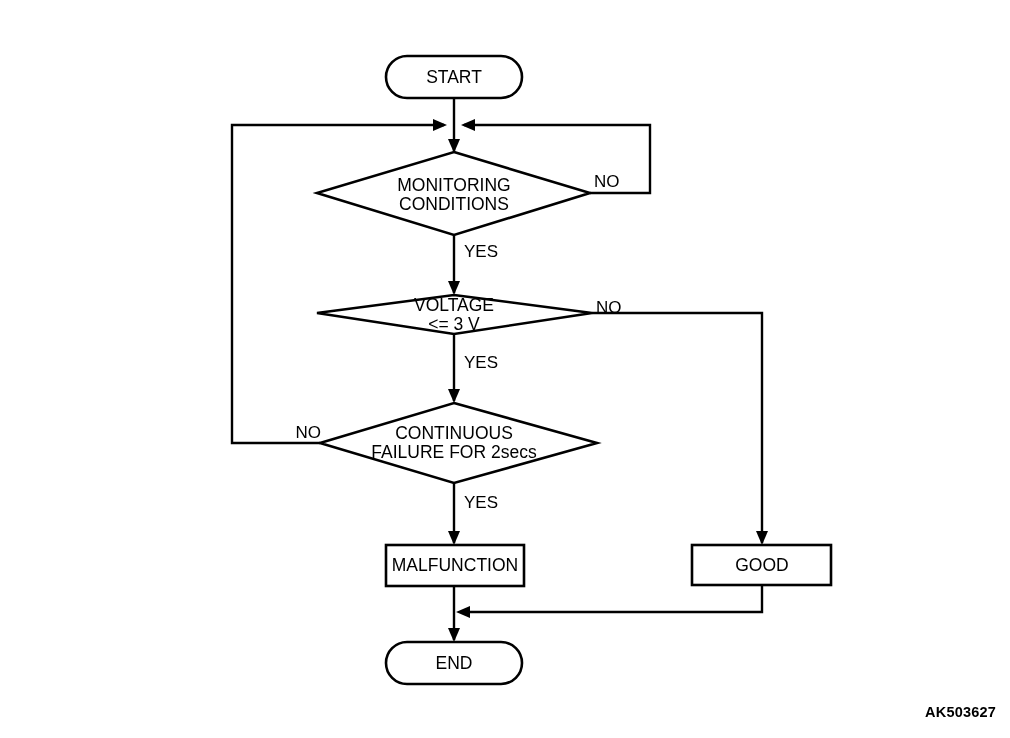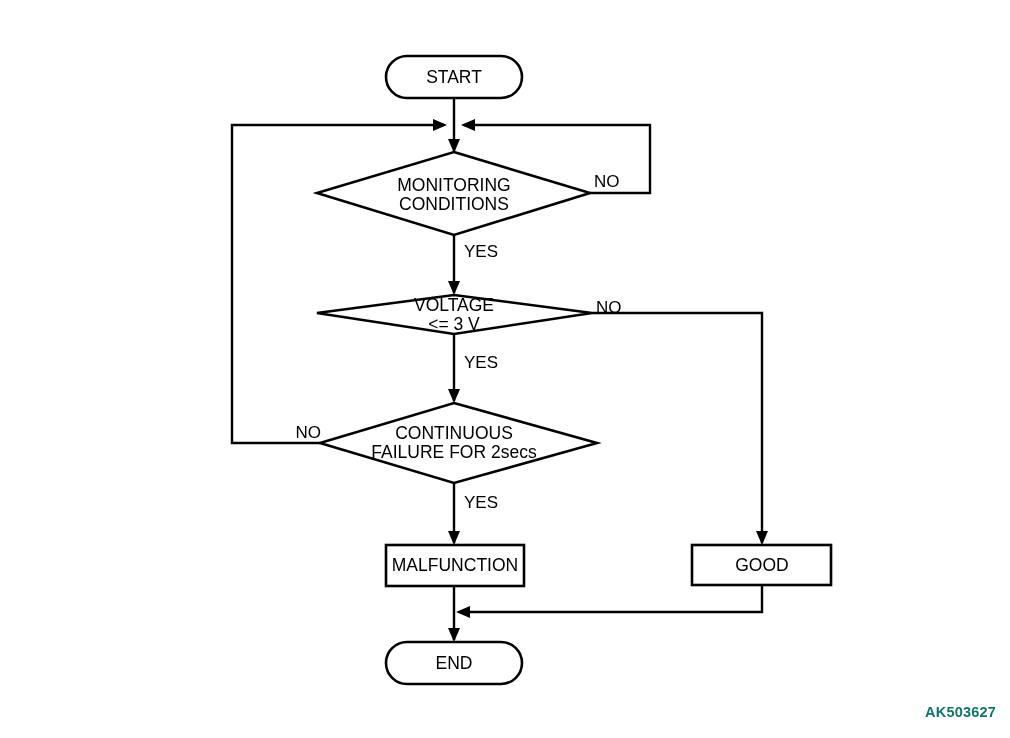--- a/index.html
+++ b/index.html
@@ -65,21 +65,21 @@
   .edge-label.anchor-start { text-anchor: start; }
   .edge-label.anchor-end { text-anchor: end; }
   .figure-code {
     position: absolute;
     right: 14px;
     bottom: 18px;
     font-family: "Liberation Sans", sans-serif;
     font-size: 14.5px;
     font-weight: bold;
     letter-spacing: 0.2px;
-    color: #0f766e;
+    color: #000000;
     white-space: nowrap;
   }
 </style>
 </head>
 <body>
 
 <div id="flow-root">
 
   <svg id="flowchart" viewBox="0 0 1010 738" xmlns="http://www.w3.org/2000/svg">
 

